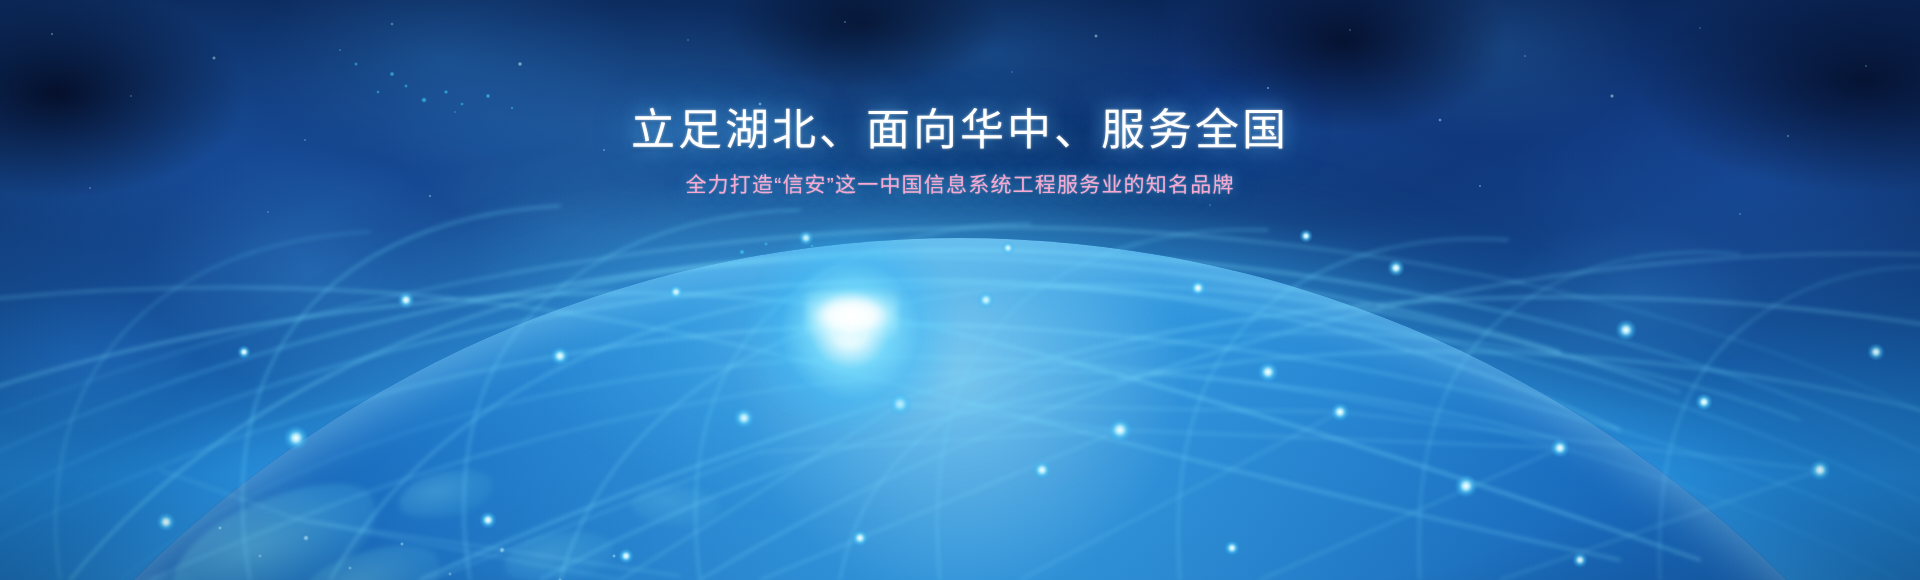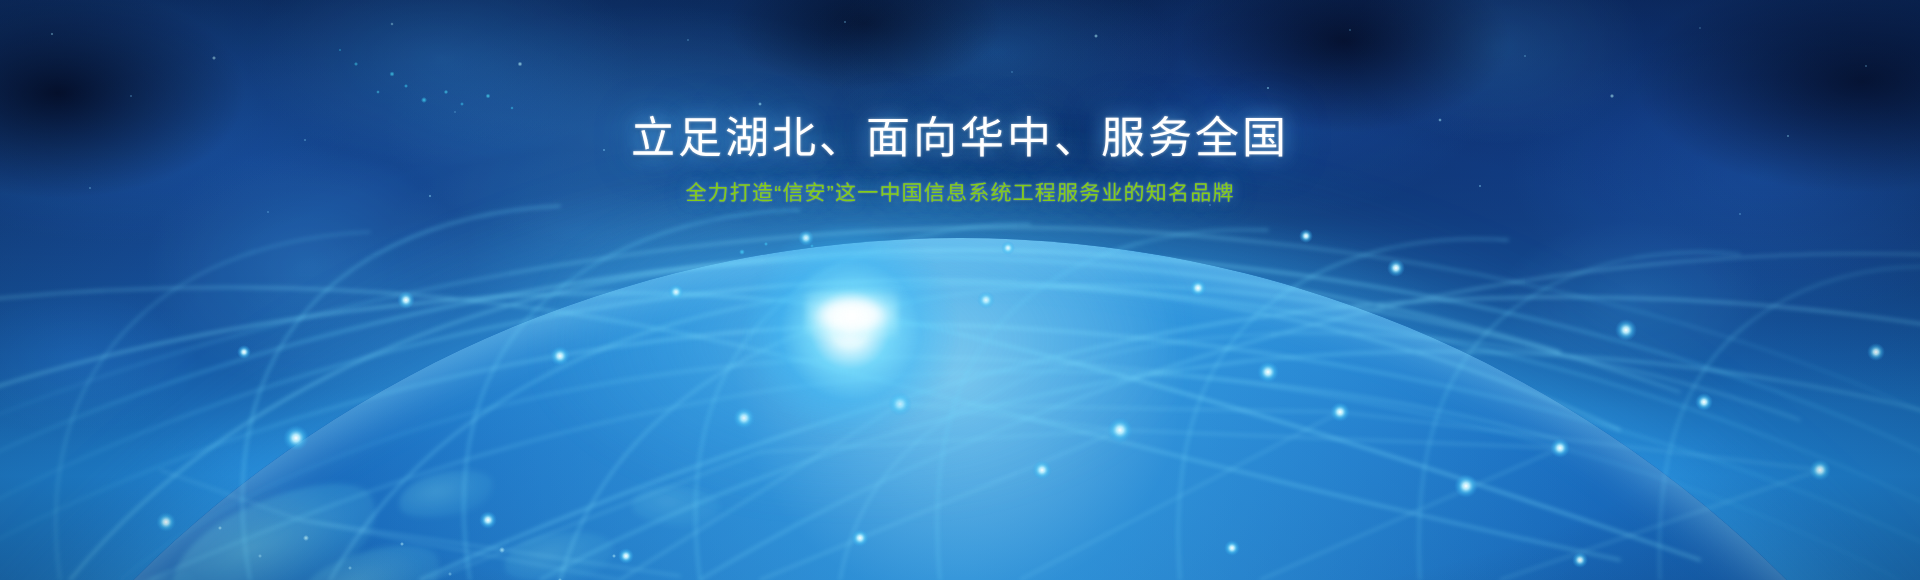--- a/index.html
+++ b/index.html
@@ -218,35 +218,35 @@
   
   .text-block {
     position: absolute;
     left: 0;
     right: 0;
     top: 104px;
     text-align: center;
     z-index: 40;
   }
   .headline {
-    margin: 12px;
+    margin: 4px;
     color: #ffffff;
     font-size: 44px;
     line-height: 1.0;
     font-weight: 400;
     letter-spacing: 3px;
     text-shadow:
       0 0 3px rgba(255,255,255,.55),
       0 0 18px rgba(110,200,255,.75),
       0 0 42px rgba(50,150,235,.55),
       0 2px 6px rgba(6,28,68,.55);
   }
   .subline {
     margin: 22px 0 0;
-    color: #84cc16;
+    color: #f9a8d4;
     font-size: 21px;
     line-height: 1.0;
     font-weight: 400;
     letter-spacing: 1.2px;
     text-shadow:
       0 0 2px rgba(255,255,255,.45),
       0 0 12px rgba(110,200,255,.60),
       0 0 28px rgba(50,150,235,.40),
       0 1px 4px rgba(6,28,68,.50);
   }

